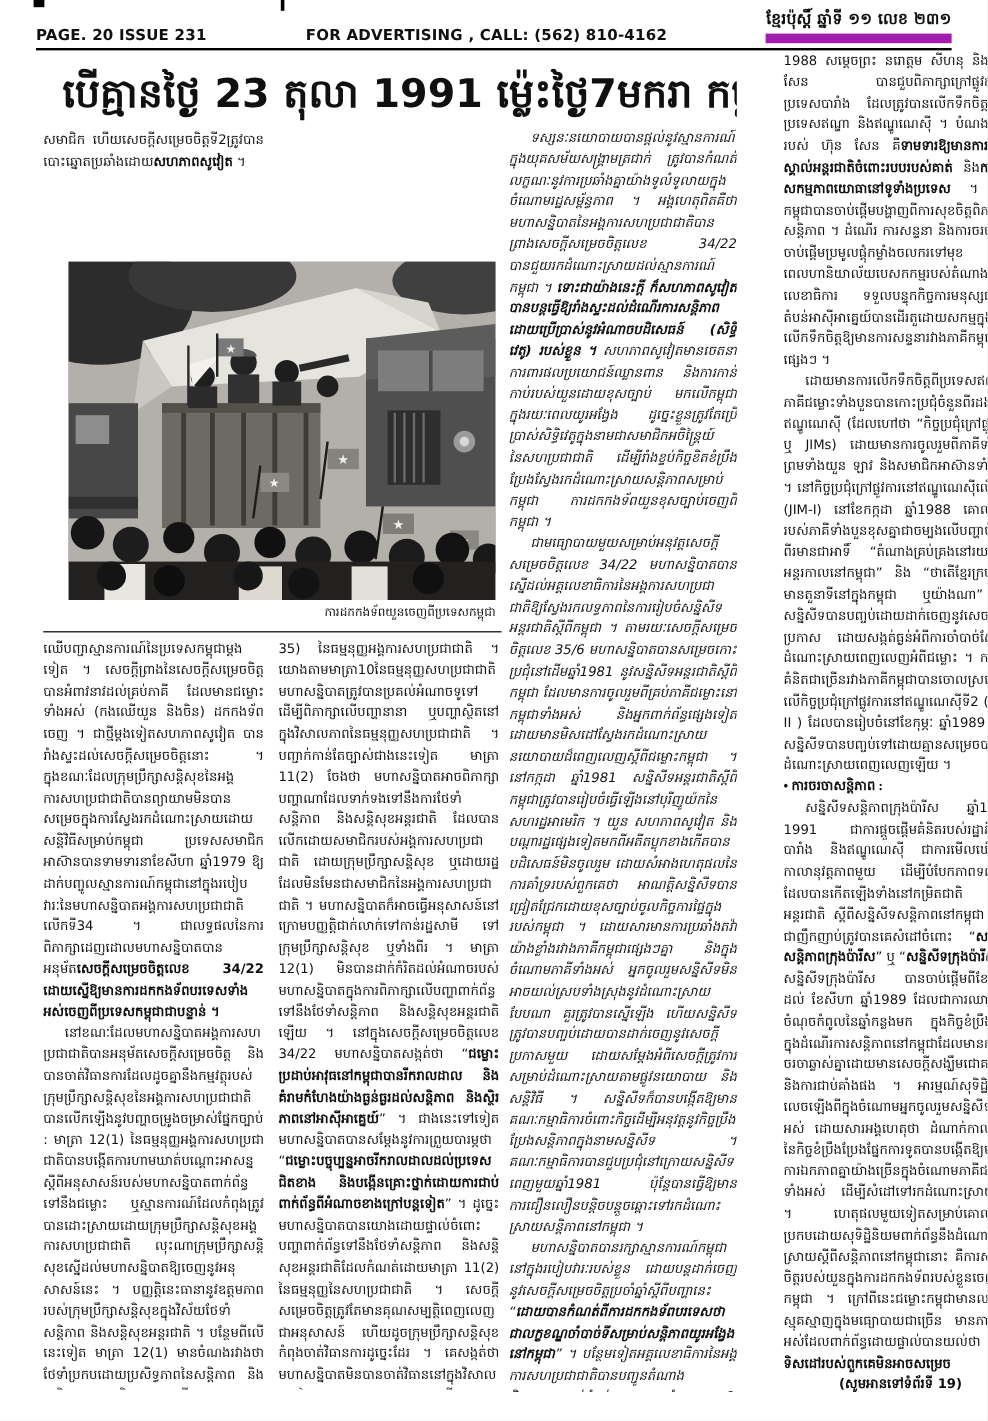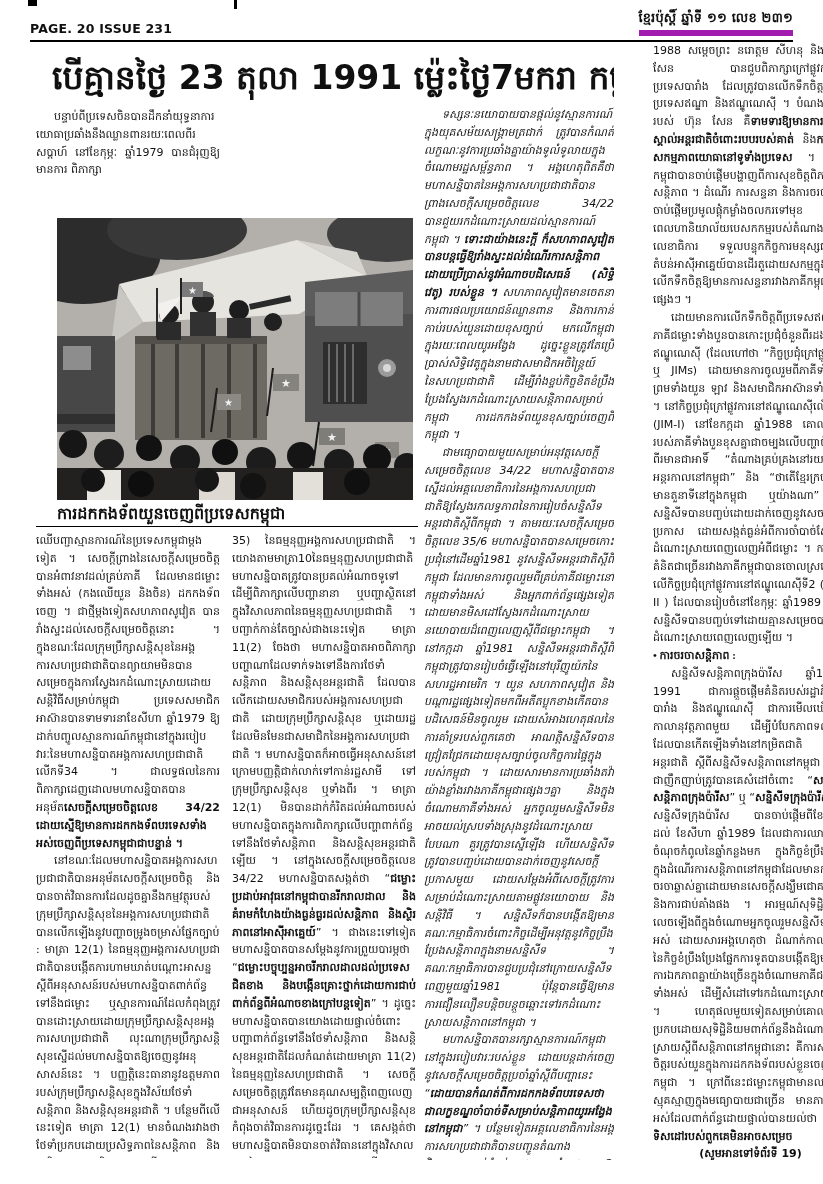--- a/index.html
+++ b/index.html
@@ -5,21 +5,21 @@
   html,body{margin:0;padding:0;background:#e8e6e2;}
   .page{
     position:relative;width:823px;height:1184px;background:#ffffff;
     font-family:"DejaVu Sans","Liberation Sans",sans-serif;color:#101010;
     margin:0 auto;overflow:hidden;
   }
   
   .masthead{position:absolute;top:14px;left:30px;right:30px;height:22px;
     display:flex;justify-content:space-between;align-items:flex-end;
     font-weight:bold;font-size:12.5px;letter-spacing:.2px;}
-  .masthead .kh{font-size:13px;border-bottom:6px solid #a21caf;padding-bottom:2px;}
+  .masthead .kh{font-size:13px;border-bottom:8px solid #a21caf;padding-bottom:2px;}
   .header-rule{position:absolute;top:40px;left:30px;width:763px;height:2px;background:#000;}
   .cropmark-a{position:absolute;top:0;left:28px;width:9px;height:6px;background:#000;}
   .cropmark-b{position:absolute;top:0;left:234px;width:3px;height:9px;background:#000;}
   
   .headline{position:absolute;top:48px;left:52px;width:562px;height:60px;
     font-size:33px;font-weight:bold;text-align:center;line-height:60px;
     white-space:nowrap;overflow:hidden;}
   
   .col{position:absolute;overflow:hidden;text-align:justify;
     font-size:11px;line-height:17.8px;}
@@ -30,42 +30,43 @@
   .col p.center{text-align:center;font-weight:bold;}
   .col-top-left{left:36px;top:108px;width:184px;height:108px;}
   .col-top-mid{left:232px;top:108px;width:184px;height:108px;}
   .col-lower-left{left:36px;top:532px;width:184px;height:626px;}
   .col-lower-mid{left:232px;top:532px;width:184px;height:626px;}
   .col-third{left:424px;top:106px;width:190px;height:1054px;font-style:italic;}
   .col-fourth{left:620px;top:42px;width:195px;height:1118px;margin-left:33px;}
   
   .photo{position:absolute;left:57px;top:218px;width:356px;height:282px;background:#9a9a9a;overflow:hidden;}
   .photo svg{display:block;}
-  .caption{position:absolute;left:57px;top:503px;width:356px;text-align:left;
-    font-weight:bold;font-size:16px;}
+  .caption{position:absolute;left:57px;top:503px;width:356px;text-align:right;
+    font-weight:normal;font-size:10px;}
   .caption-rule{position:absolute;left:36px;top:526px;width:382px;height:1px;background:#000;}
 </style>
 </head>
 <body>
 
 <div class="page">
 
   <div class="cropmark-a"></div>
   <div class="cropmark-b"></div>
 
   <div class="masthead">
     <span>PAGE. 20  ISSUE 231</span>
+    <span>FOR ADVERTISING ,  CALL: (562) 810-4162</span>
     <span class="kh">ខ្មែរប៉ុស្តិ៍ ឆ្នាំទី ១១ លេខ ២៣១</span>
   </div>
   <div class="header-rule"></div>
 
   <div class="headline">បើគ្មានថ្ងៃ 23 តុលា 1991 ម្ល៉េះថ្ងៃ7មករា កម្ពុជានឹង...</div>
 
   <div class="col col-top-left">
-      <p class="indent"><span>បន្ទាប់ពីប្រទេសចិនបានដឹកនាំយុទ្ធនាការយោធាប្រឆាំងនឹងឈ្លានពានរយៈពេលពីរសប្តាហ៍ នៅខែកុម្ភៈ ឆ្នាំ1979 បានជំរុញឱ្យមានការ ពិភាក្សា</span></p>
+      <p><span>សមាជិក ហើយសេចក្តីសម្រេចចិត្តទី2ត្រូវបានបោះឆ្នោតប្រឆាំងដោយ</span><span class="bold">សហភាពសូវៀត</span><span> ។</span></p>
     </div>
 
   <div class="photo">
     <svg width="356" height="282" viewBox="0 0 356 282" xmlns="http://www.w3.org/2000/svg">
       <rect width="356" height="282" fill="#b3b0ab"></rect>
 
       <ellipse cx="26" cy="34" rx="78" ry="52" fill="#2c2c2c"></ellipse>
       <ellipse cx="120" cy="12" rx="70" ry="30" fill="#383838"></ellipse>
       <ellipse cx="330" cy="16" rx="60" ry="28" fill="#404040"></ellipse>
 

